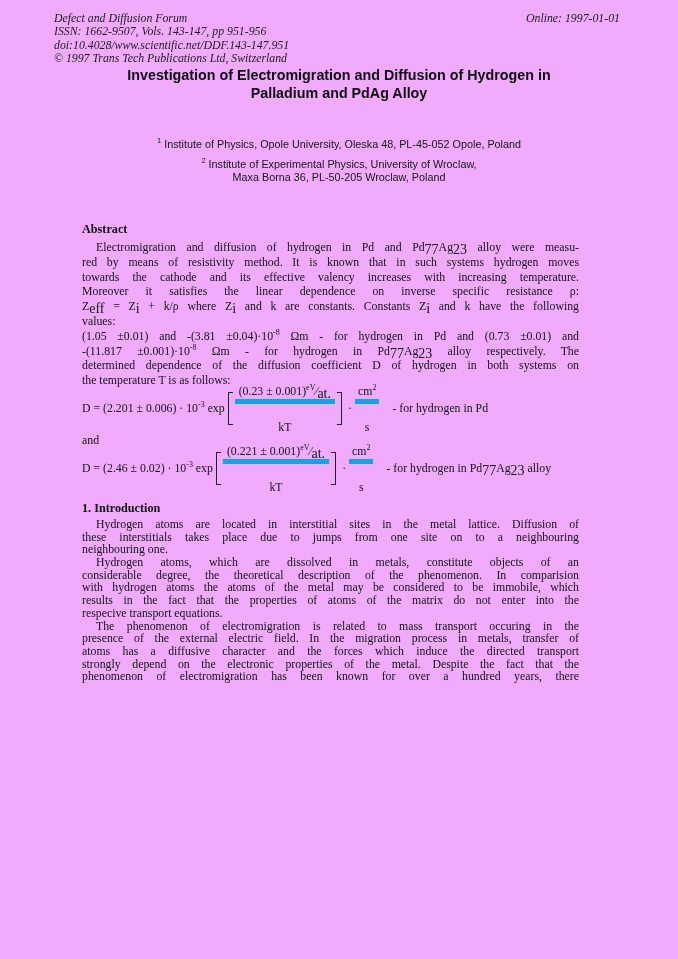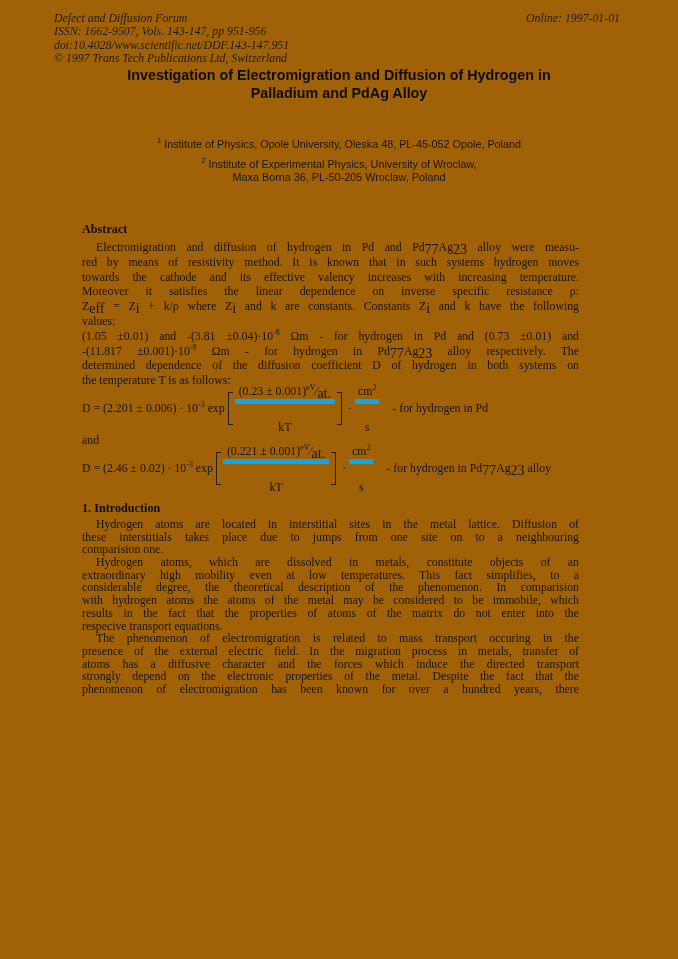--- a/index.html
+++ b/index.html
@@ -1,20 +1,20 @@
 <!DOCTYPE html>
 <html><head>
 <meta charset="utf-8">
 <style>
   html, body { margin: 0; padding: 0; background: #ffffff; }
   .page {
     position: relative;
     width: 678px;
     height: 959px;
-    background: #a16207;
+    background: #f0abfc;
     color: #1a1a1a;
     overflow: hidden;
   }
 
   
   .meta-row {
     position: absolute;
     left: 54px;
     right: 58px;
     top: 12px;
@@ -188,23 +188,22 @@
         <span class="num">cm<sup>2</sup></span>
         <span class="den">s</span>
       </span>
       <span class="ftail">- for hydrogen in Pd<sub>77</sub>Ag<sub>23</sub> alloy</span>
     </div>
 
     <div class="sec-heading intro-head">1. Introduction</div>
     <div class="intro">
         <div class="tl ind">Hydrogen atoms are located in interstitial sites in the metal lattice. Diffusion of</div>
         <div class="tl">these interstitials takes place due to jumps from one site on to a neighbouring</div>
-        <div class="tl nj">comparision one.</div>
+        <div class="tl nj">neighbouring one.</div>
         <div class="tl ind">Hydrogen atoms, which are dissolved in metals, constitute objects of an</div>
-        <div class="tl">extraordinary high mobility even at low temperatures. This fact simplifies, to a</div>
         <div class="tl">considerable degree, the theoretical description of the phenomenon. In comparision</div>
         <div class="tl">with hydrogen atoms the atoms of the metal may be considered to be immobile, which</div>
         <div class="tl">results in the fact that the properties of atoms of the matrix do not enter into the</div>
         <div class="tl nj">respecive transport equations.</div>
         <div class="tl ind">The phenomenon of electromigration is related to mass transport occuring in the</div>
         <div class="tl">presence of the external electric field. In the migration process in metals, transfer of</div>
         <div class="tl">atoms has a diffusive character and the forces which induce the directed transport</div>
         <div class="tl">strongly depend on the electronic properties of the metal. Despite the fact that the</div>
         <div class="tl">phenomenon of electromigration has been known for over a hundred years, there</div>
       </div>

